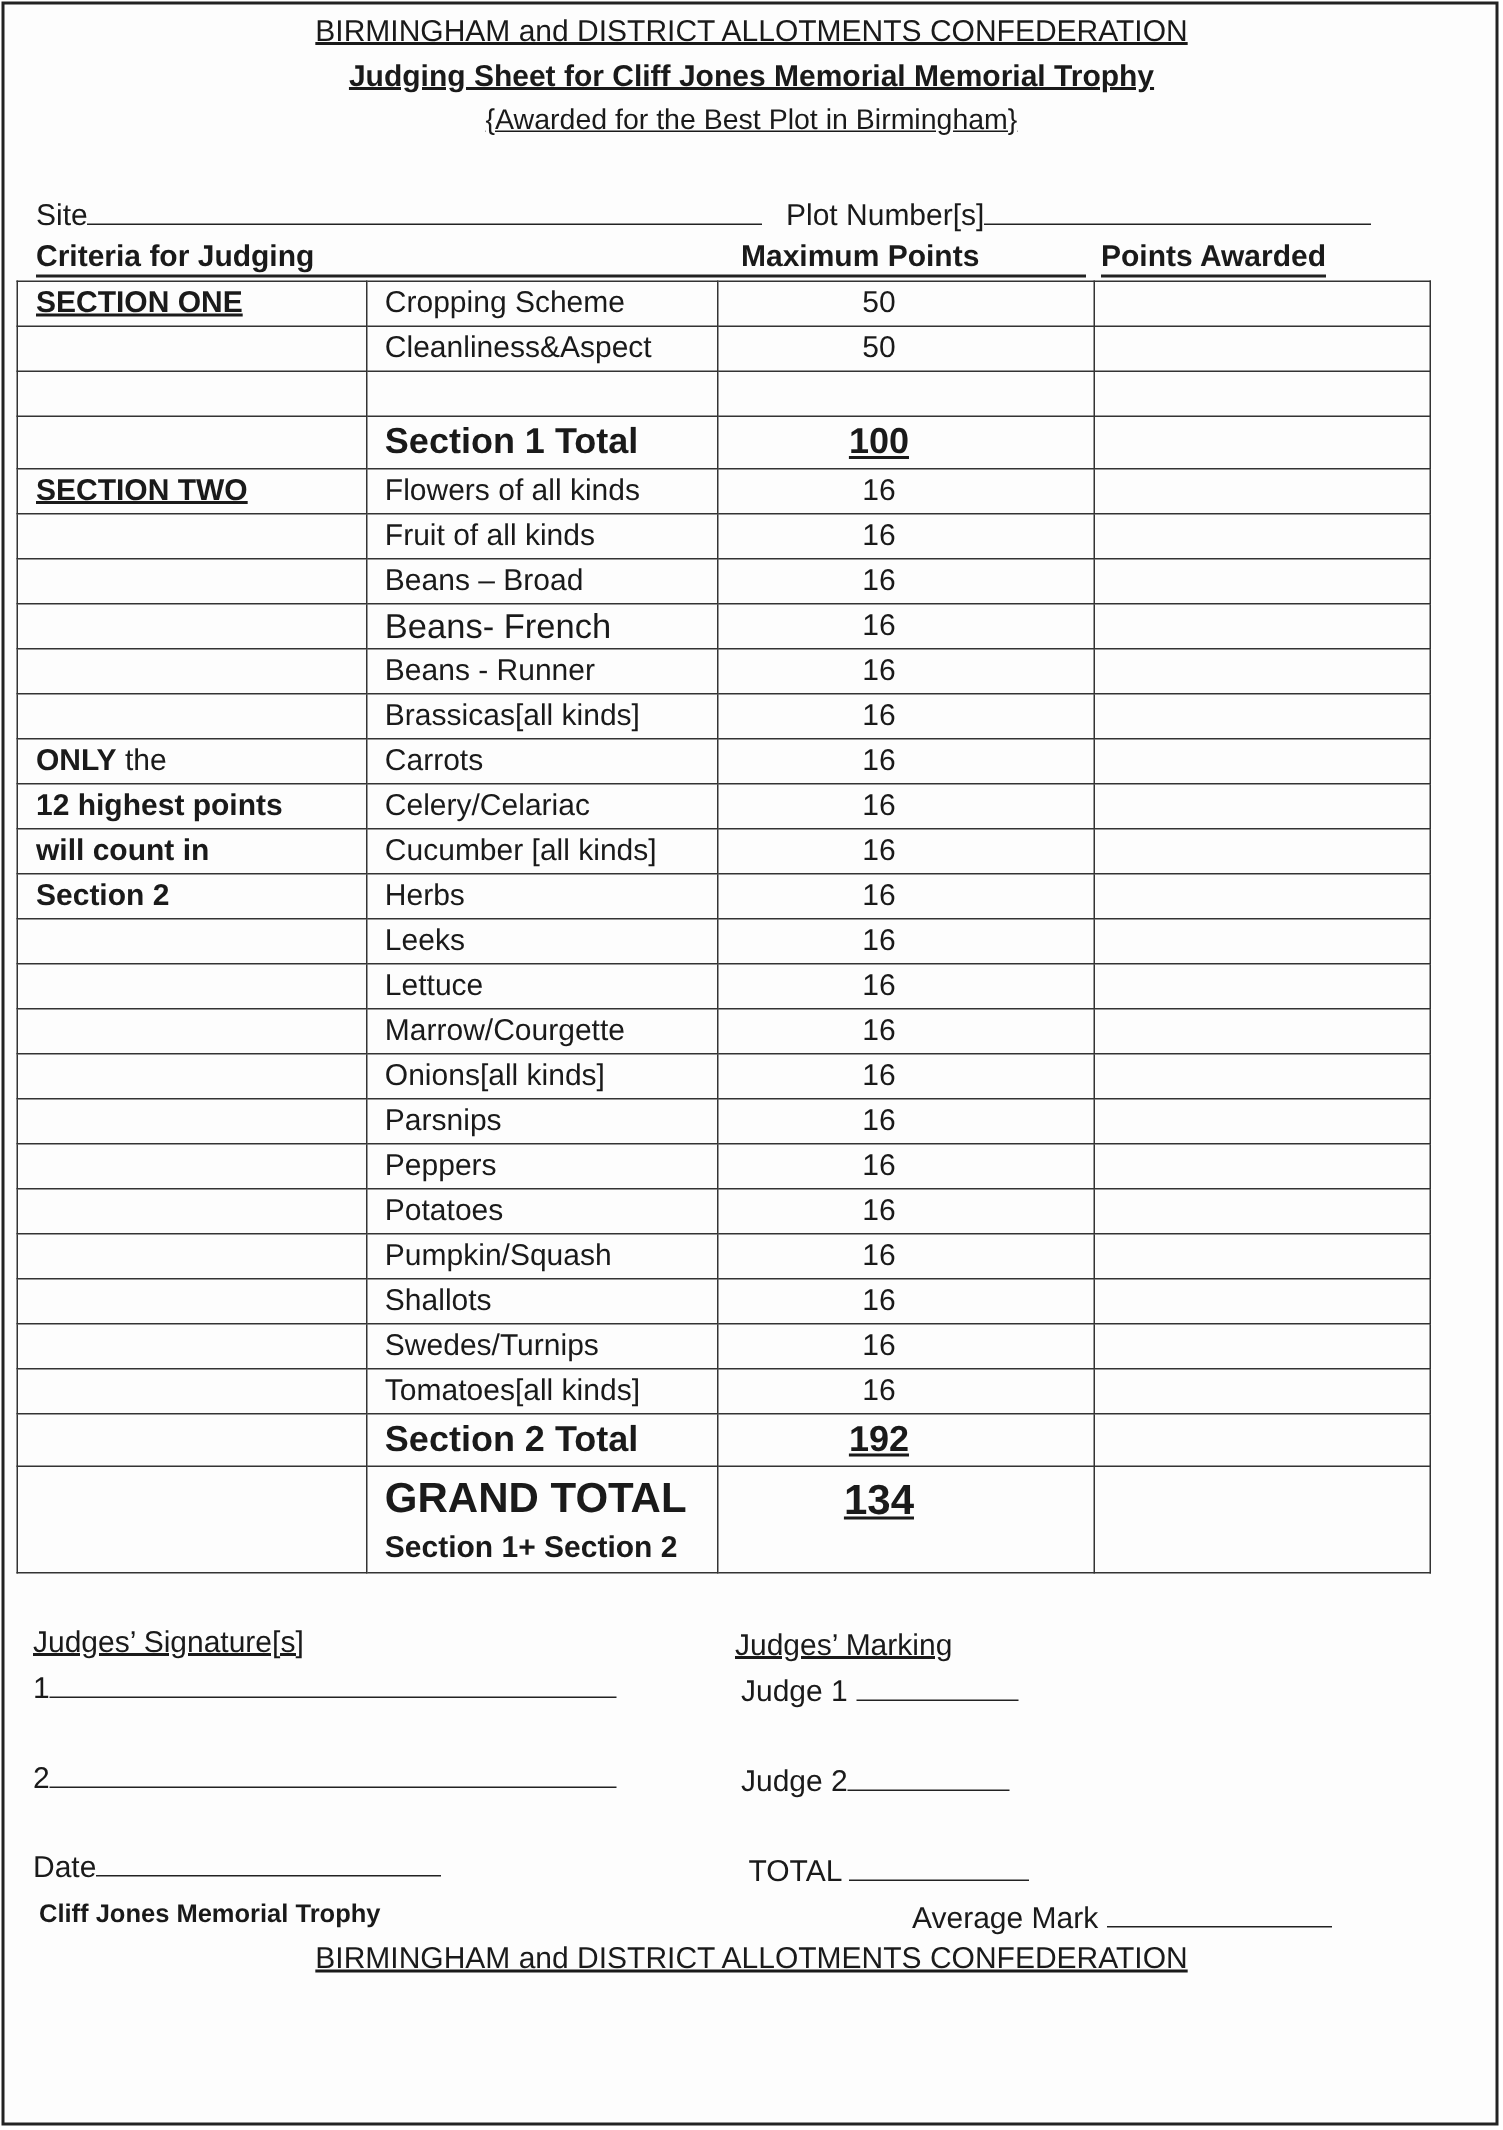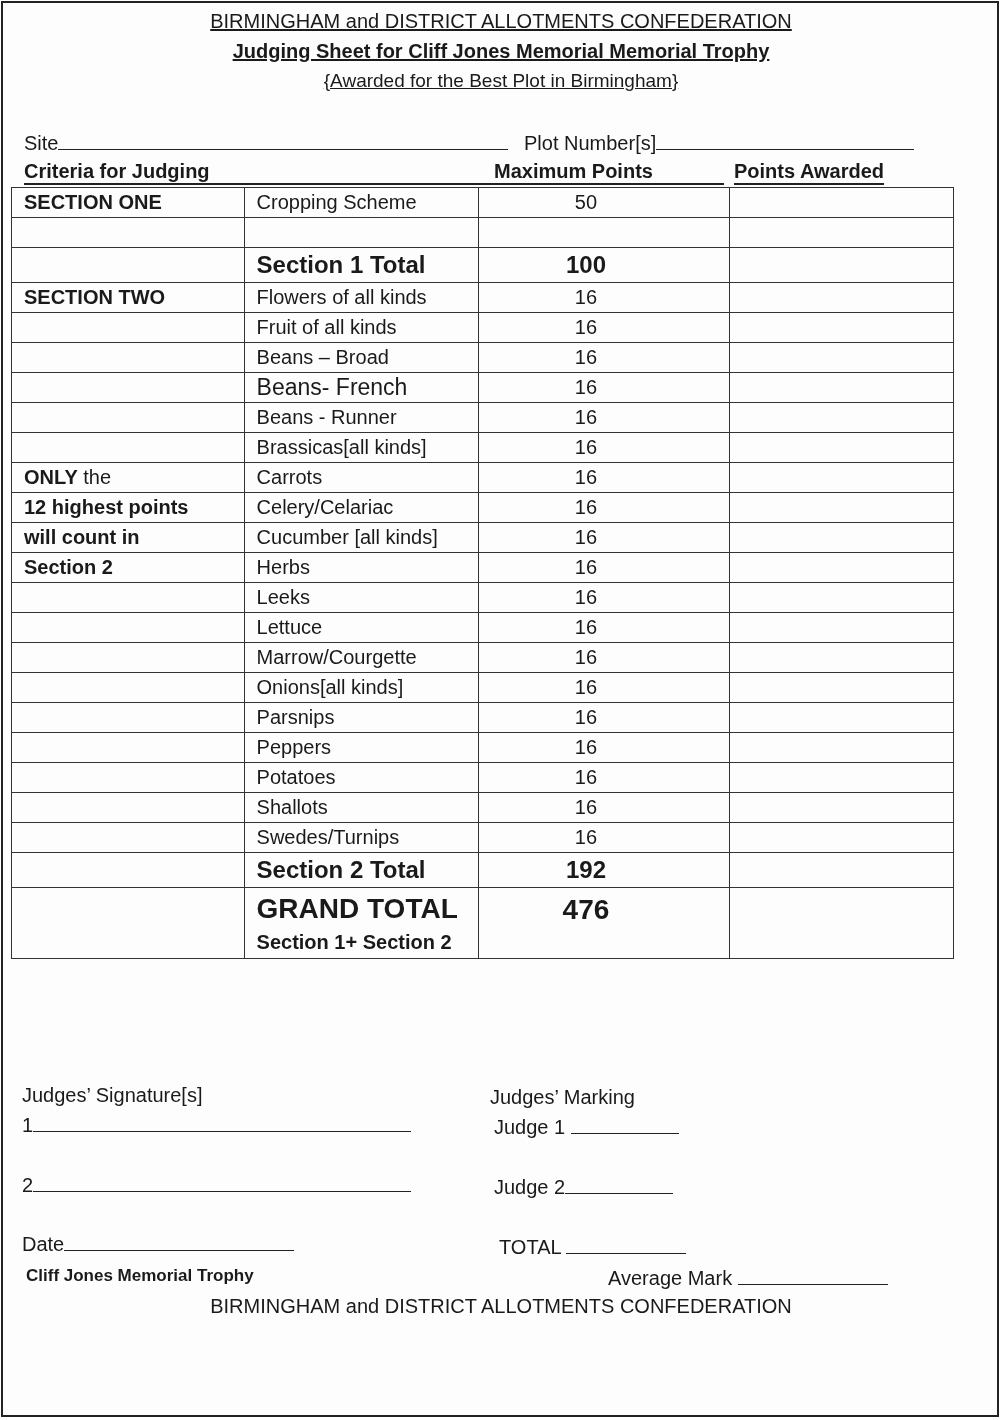--- a/index.html
+++ b/index.html
@@ -15,21 +15,21 @@
   .line-field { position:absolute; font-size:20px; white-space:nowrap;text-align:right; }
   .uline { display:inline-block; border-bottom:1.5px solid #222; vertical-align:baseline; height:18px; }
   .colhead { position:absolute; top:160px; font-size:20px; font-weight:bold; white-space:nowrap; }
   .colhead.ul { border-bottom:2px solid #222; }
   table.grid { position:absolute; left:11px; top:187px; border-collapse:collapse; width:943px; }
   table.grid td { border:1.5px solid #333; font-size:20px; padding:0 0 0 12px; height:29px; vertical-align:middle; white-space:nowrap; }
   table.grid td.c1 { width:222px; font-weight:bold; }
   table.grid td.c2 { width:222px; }
   table.grid td.c3 { width:222px; padding-left:0; text-align:center; padding-right:36px; }
   table.grid td.c4 { width:220px; }
-  .u { }
+  .u { text-decoration:underline; }
   .big { font-size:24px; font-weight:bold; }
   .bigger { font-size:28px; font-weight:bold; }
   .sub { font-size:20px; font-weight:bold; display:block; margin-top:6px; }
   .foot { position:absolute; font-size:20px; white-space:nowrap; }
 </style>
 </head>
 <body>
 
 <div class="page"></div>
 
@@ -51,20 +51,26 @@
 <table class="grid">
   <tbody id="tbody">
       <tr>
         <td class="c1"><span class="u">SECTION ONE</span></td>
         <td class="c2">Cropping Scheme</td>
         <td class="c3">50</td>
         <td class="c4"></td>
       </tr>
       <tr>
         <td class="c1"></td>
+        <td class="c2">Cleanliness&amp;Aspect</td>
+        <td class="c3">50</td>
+        <td class="c4"></td>
+      </tr>
+      <tr>
+        <td class="c1"></td>
         <td class="c2"></td>
         <td class="c3"></td>
         <td class="c4"></td>
       </tr>
       <tr>
         <td class="c1" style="height: 34px;"></td>
         <td class="c2"><span class="big">Section 1 Total</span></td>
         <td class="c3"><span class="big u">100</span></td>
         <td class="c4"></td>
       </tr>
@@ -165,40 +171,52 @@
         <td class="c4"></td>
       </tr>
       <tr>
         <td class="c1"></td>
         <td class="c2">Potatoes</td>
         <td class="c3">16</td>
         <td class="c4"></td>
       </tr>
       <tr>
         <td class="c1"></td>
+        <td class="c2">Pumpkin/Squash</td>
+        <td class="c3">16</td>
+        <td class="c4"></td>
+      </tr>
+      <tr>
+        <td class="c1"></td>
         <td class="c2">Shallots</td>
         <td class="c3">16</td>
         <td class="c4"></td>
       </tr>
       <tr>
         <td class="c1"></td>
         <td class="c2">Swedes/Turnips</td>
+        <td class="c3">16</td>
+        <td class="c4"></td>
+      </tr>
+      <tr>
+        <td class="c1"></td>
+        <td class="c2">Tomatoes[all kinds]</td>
         <td class="c3">16</td>
         <td class="c4"></td>
       </tr>
       <tr>
         <td class="c1" style="height: 34px;"></td>
         <td class="c2"><span class="big">Section 2 Total</span></td>
         <td class="c3"><span class="big u">192</span></td>
         <td class="c4"></td>
       </tr>
       <tr>
         <td class="c1" style="height: 70px;"></td>
         <td class="c2"><span class="bigger">GRAND TOTAL</span><span class="sub">Section 1+ Section 2</span></td>
-        <td class="c3" style="vertical-align: top; padding-top: 6px;"><span class="bigger u">476</span></td>
+        <td class="c3" style="vertical-align: top; padding-top: 6px;"><span class="bigger u">134</span></td>
         <td class="c4"></td>
       </tr>
     </tbody>
 </table>
 
 <div class="foot" style="left:22px; top:1084px;"><span class="u">Judges’ Signature[s]</span></div>
 <div class="foot" style="left:490px; top:1086px;"><span class="u">Judges’ Marking</span></div>
 
 <div class="foot" style="left:22px; top:1113px;"><span>1</span><span class="uline" style="width:378px;"></span></div>
 <div class="foot" style="left:494px; top:1115px;"><span>Judge 1</span> <span class="uline" style="width:108px;"></span></div>

